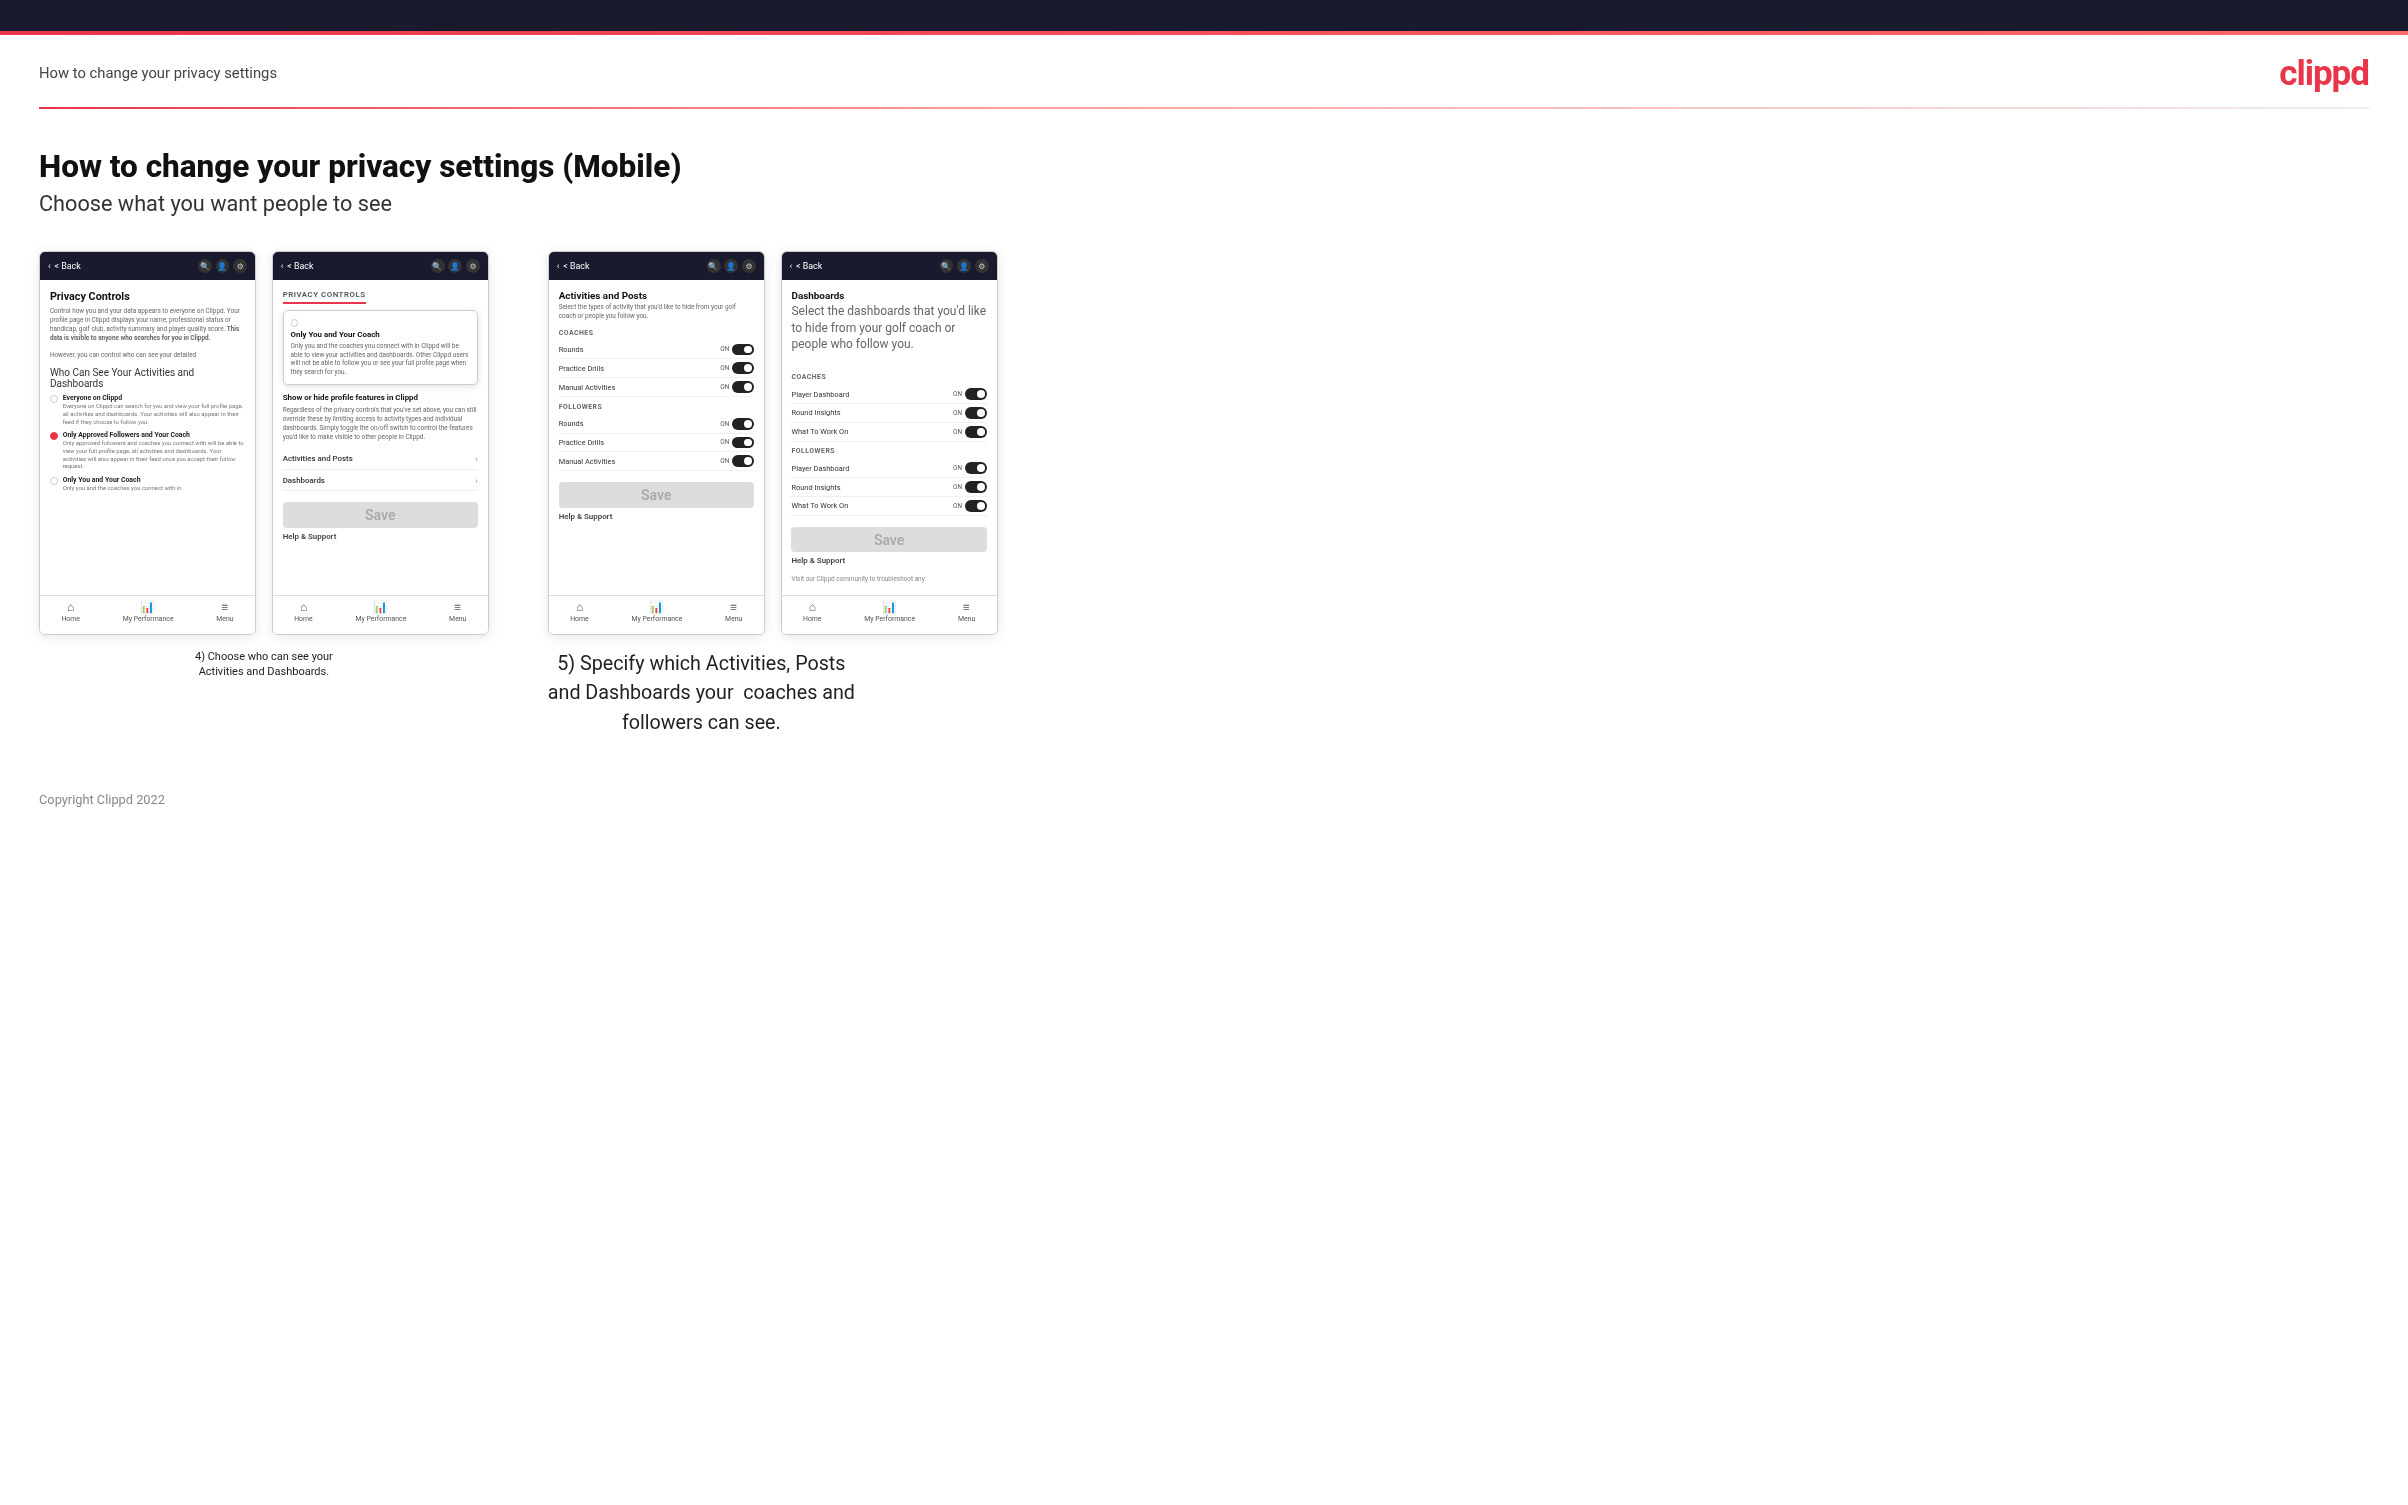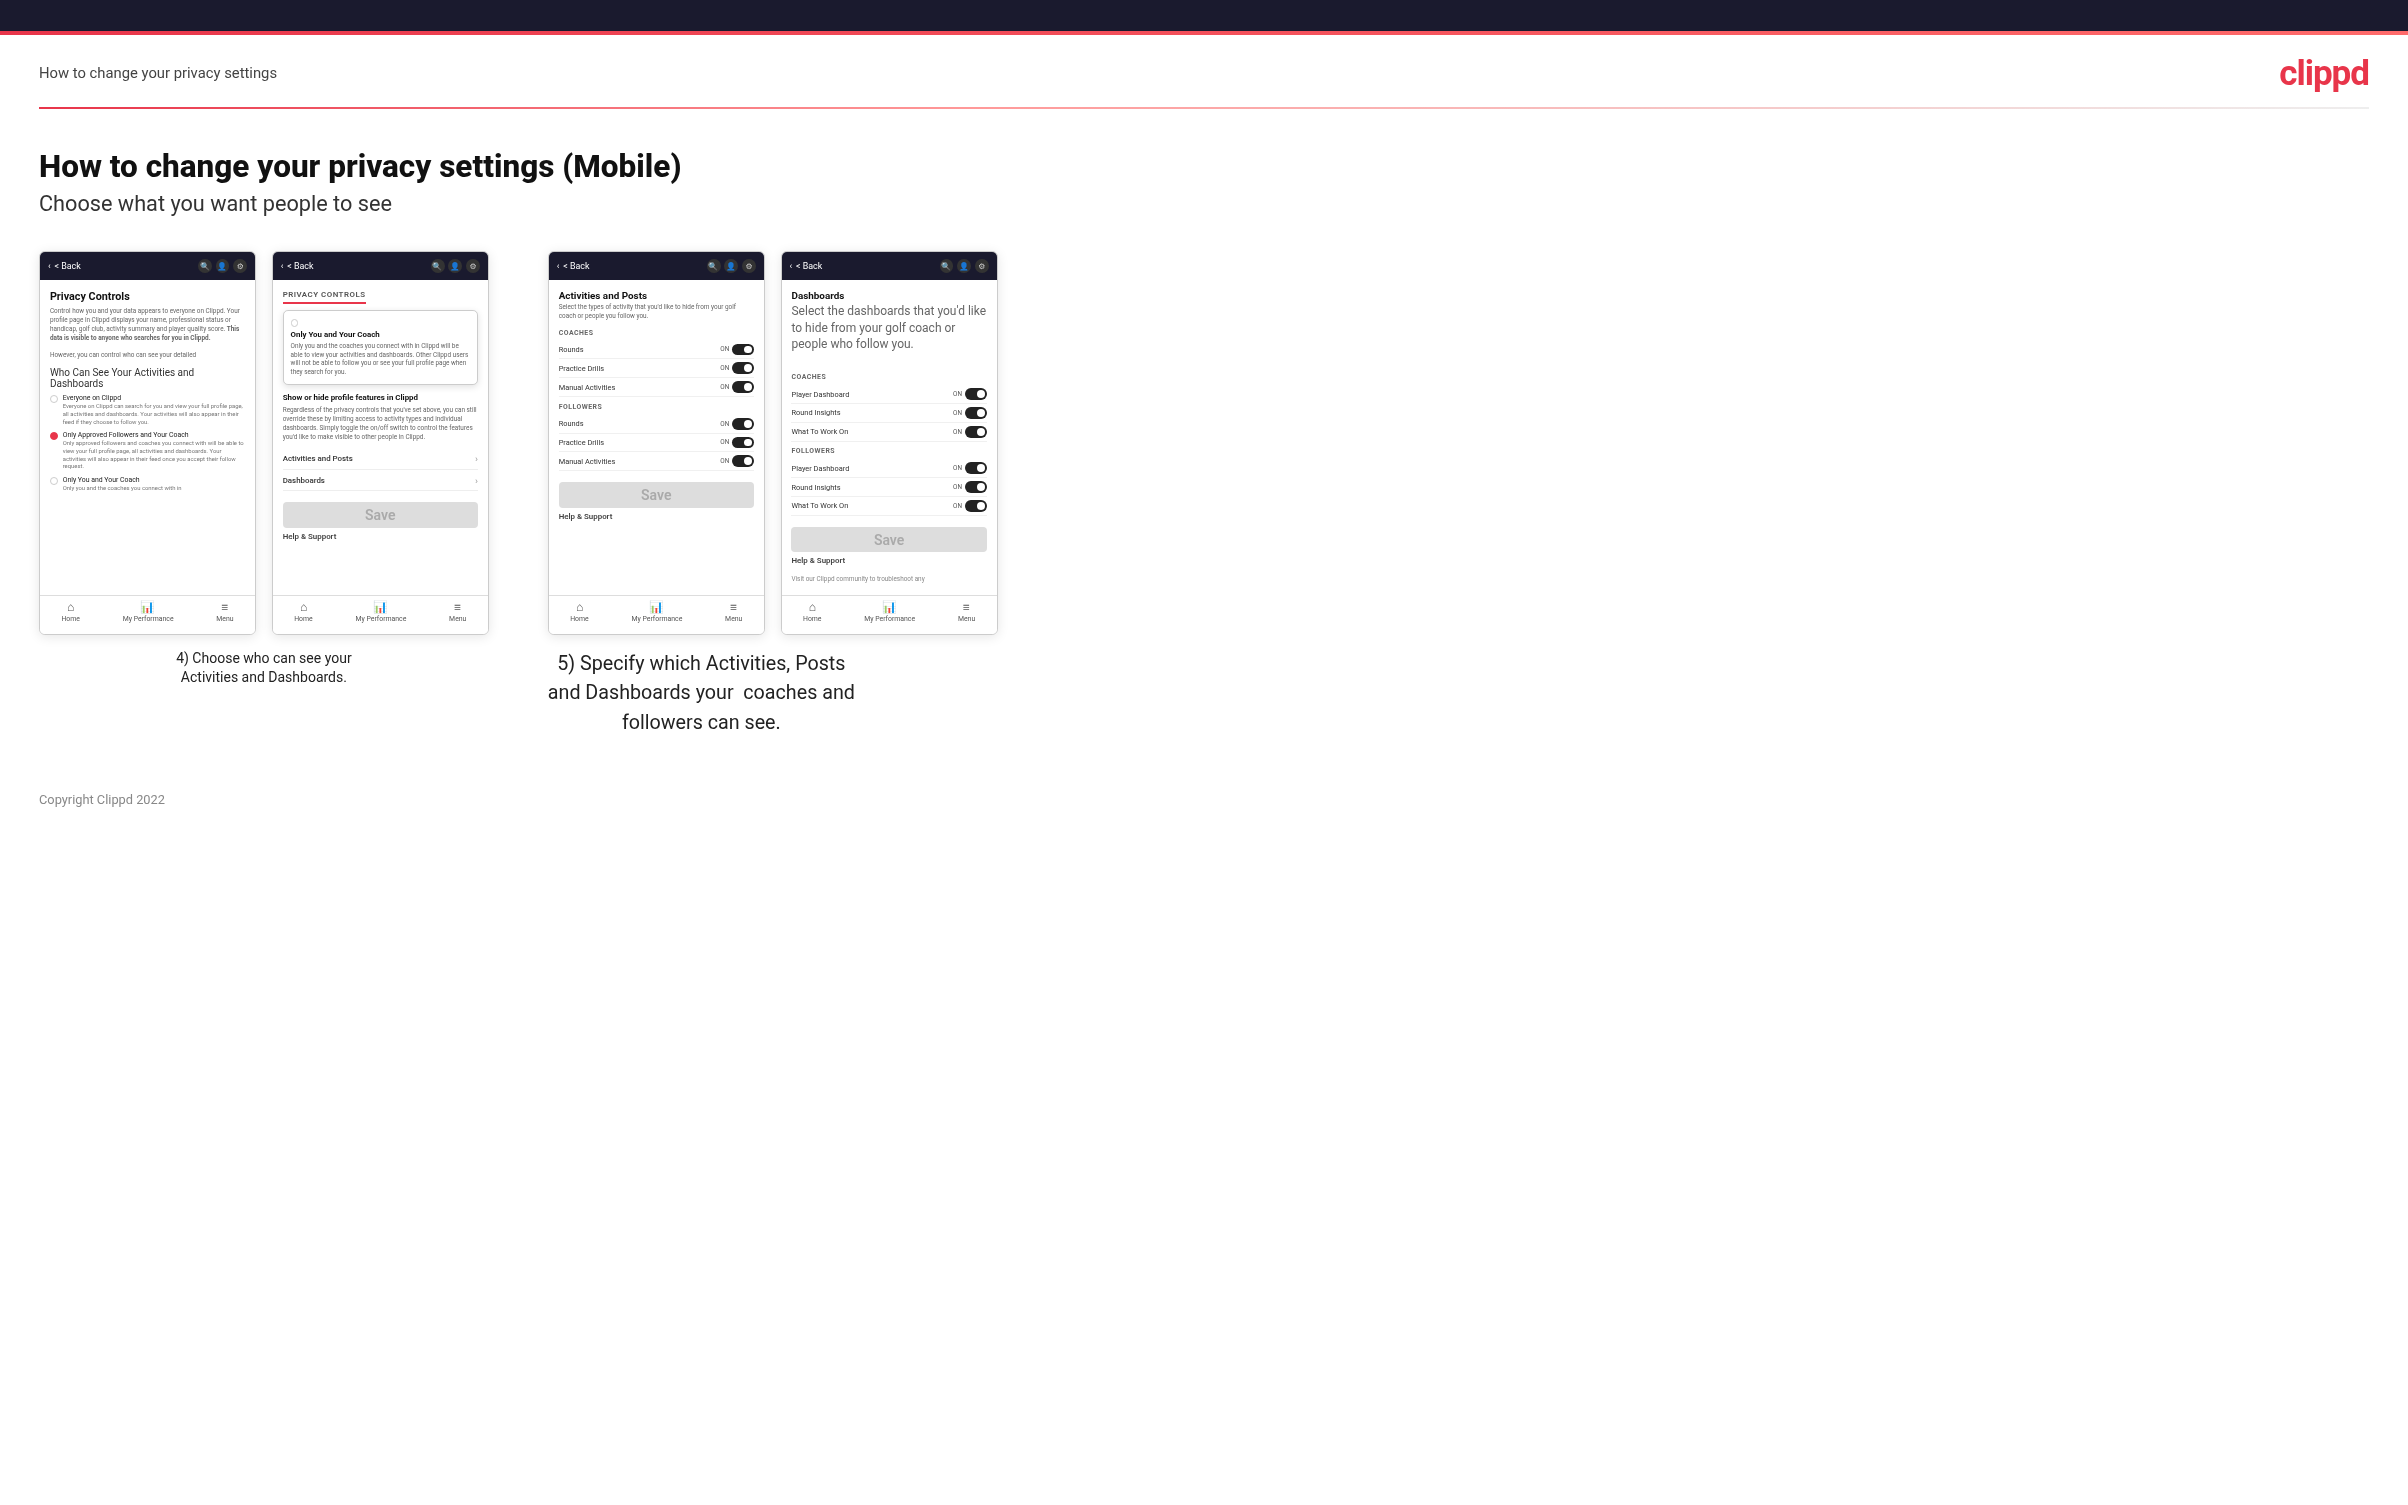--- a/index.html
+++ b/index.html
@@ -190,21 +190,21 @@
       border: 1.5px solid #ccc;
       margin-top: 1px;
       flex-shrink: 0;
     }
     .radio-circle.selected {
       border-color: #e8354a;
       background: #e8354a;
     }
     .radio-label {
       font-size: 6.9px;
-      font-weight: 400;
+      font-weight: 700;
       color: #222;
       margin-bottom: 1px;
     }
     .radio-desc {
       font-size: 5.9px;
       color: #777;
       line-height: 1.3;
     }
 
     
@@ -348,21 +348,21 @@
       color: #666;
       line-height: 1.4;
       margin-bottom: 20px;
     }
 
     
     .screenshot-caption {
       margin-top: 13.8px;
       text-align: center;
       max-width: 217px;
-      font-size: 14px;
+      font-size: 11px;
       color: #222;
       font-weight: 400;
       line-height: 1.4;
     }
 
     
     .screenshot-caption-large {
       margin-top: 13.8px;
       text-align: center;
       max-width: 473px;

